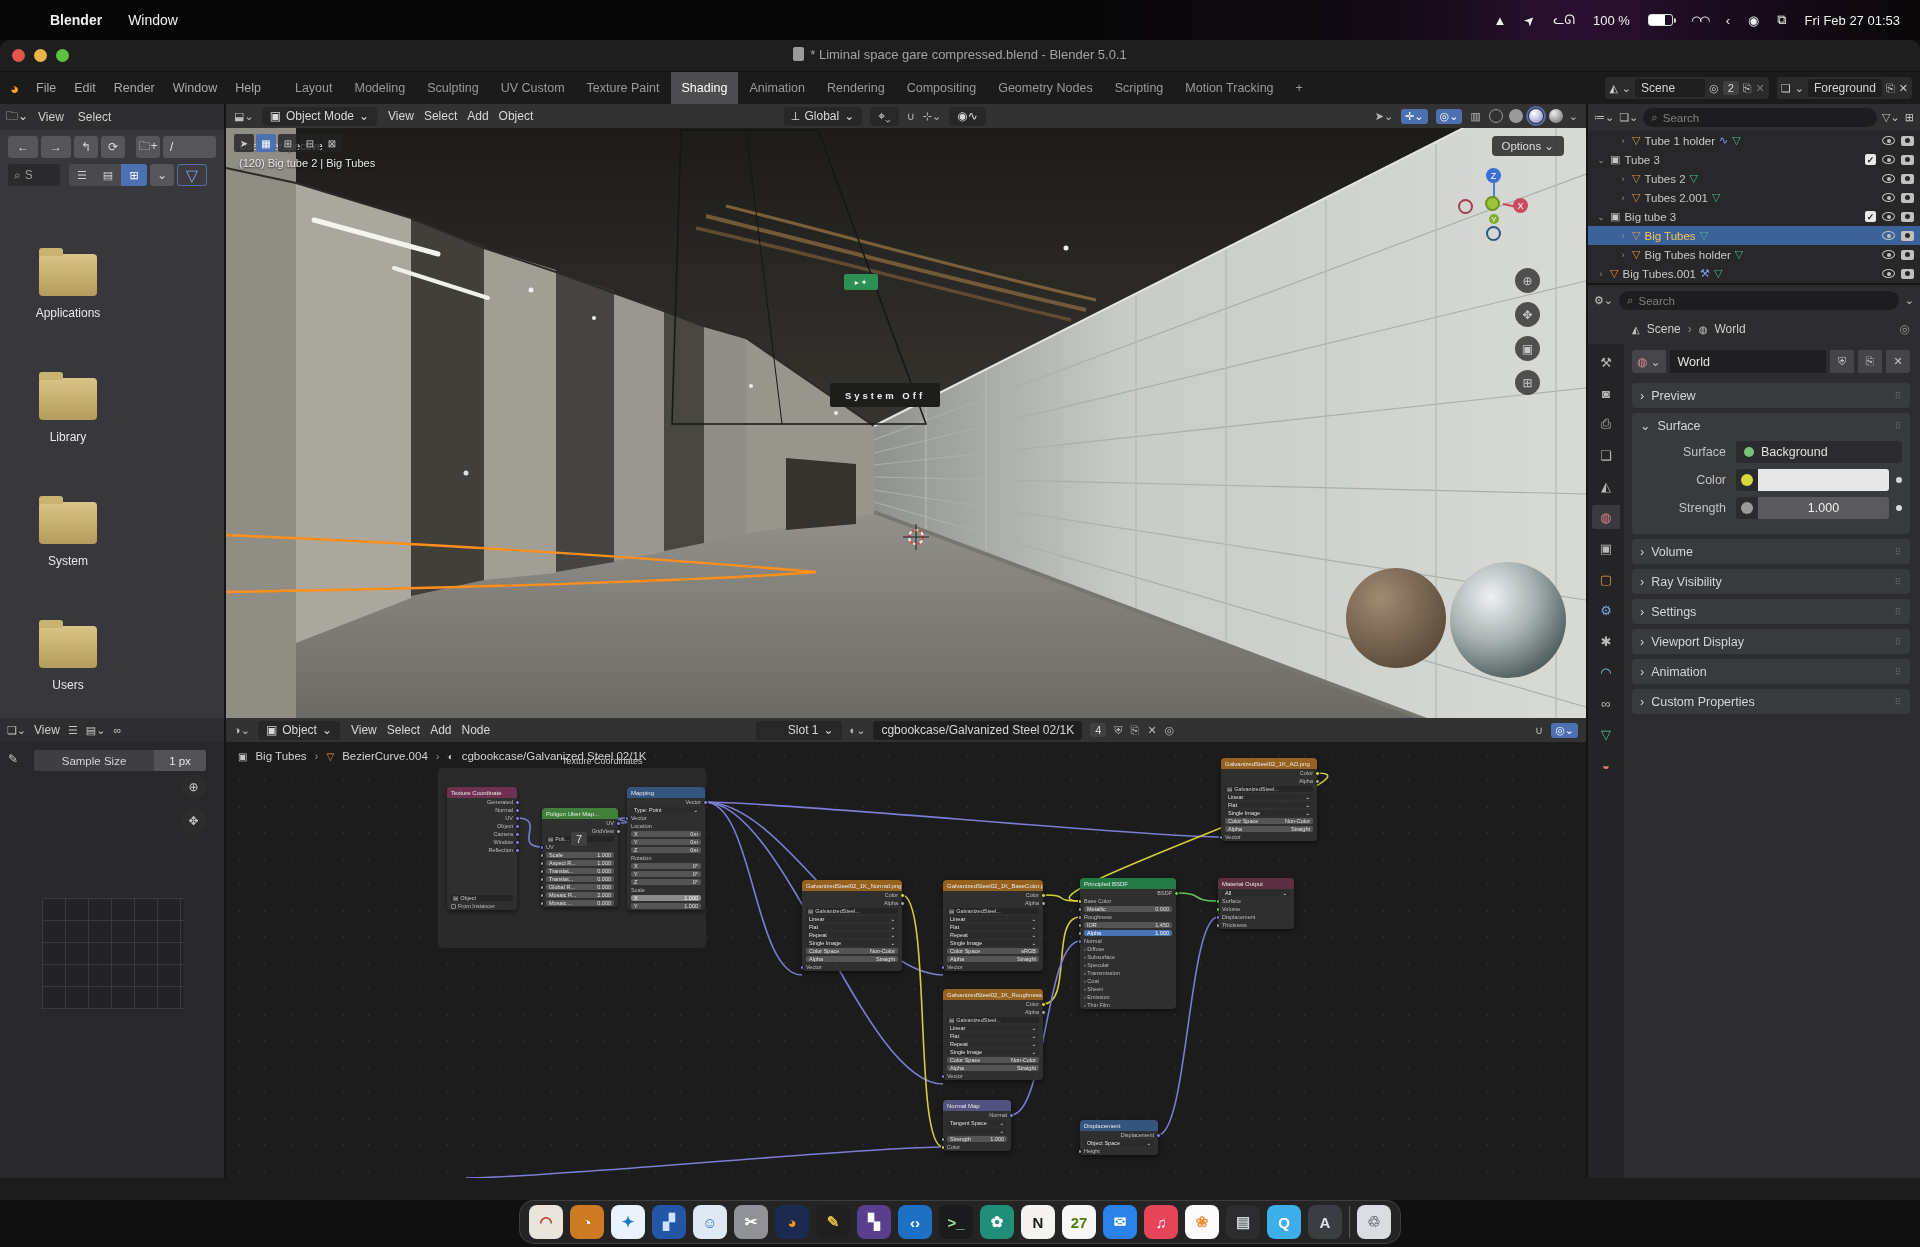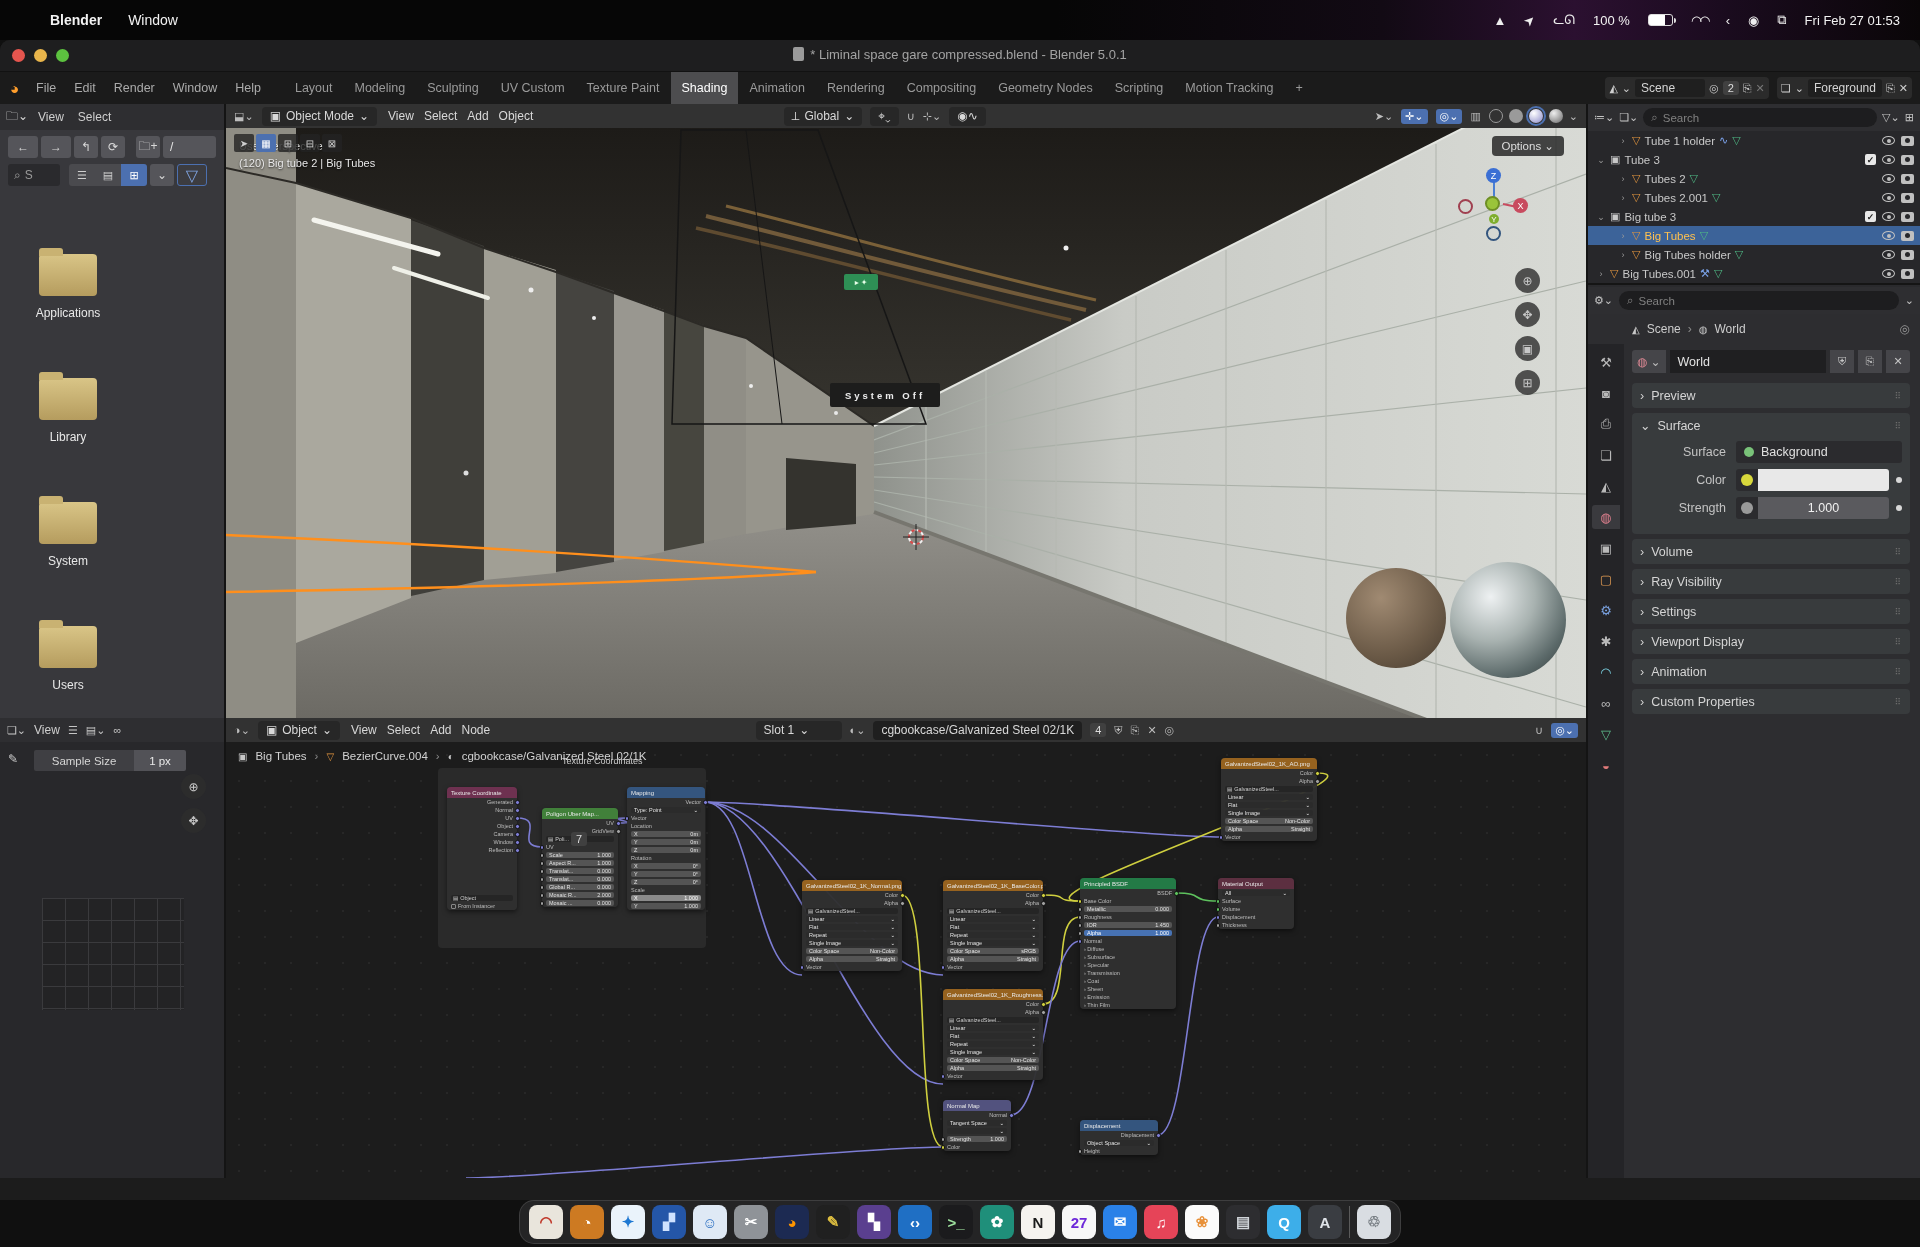--- a/index.html
+++ b/index.html
@@ -166,21 +166,21 @@
   .nref{flex:1;background:#252525;border-radius:2px;height:6.5px;display:flex;align-items:center;gap:2px;padding:0 2px;color:#cfcfcf;}
   .nchk{width:5px;height:5px;border:.6px solid #888;border-radius:1px;margin-right:2px;}
   .ncol{color:#bdbdbd;}
   #sh-tooltip{position:absolute;left:399px;top:185px;width:256px;background:#161616;border:1px solid #000;outline:1px solid #3c3c3c;border-radius:4px;z-index:9;padding:8px 11px;}
   #sh-tooltip .tl1{color:#dedede;font-size:11.5px;margin-bottom:8px;}
   #sh-tooltip .tl2,#sh-tooltip .tl3{color:#bdbdbd;font-size:10.5px;font-family:"DejaVu Sans Mono",monospace;margin-top:4px;}
 
   
   #imged{position:absolute;left:0;top:614px;width:226px;height:460px;background:#28282b;border-right:2px solid #141414;}
   .im-head{display:flex;align-items:center;gap:8px;height:24px;background:#2e2e31;padding:0 7px;font-size:12px;color:#cfcfcf;}
-  .samplebar{position:absolute;left:34px;top:32px;display:flex;height:21px;width:152px;border-radius:2px;overflow:hidden;font-size:11.5px;}
+  .samplebar{position:absolute;left:34px;top:32px;display:flex;height:21px;width:172px;border-radius:2px;overflow:hidden;font-size:11.5px;}
   .samplebar .ss-l{flex:1;background:#3f3f43;color:#d5d5d5;display:flex;align-items:center;justify-content:center;}
   .samplebar .ss-r{width:52px;background:#525257;color:#e8e8e8;display:flex;align-items:center;justify-content:center;}
   .eyedrop{position:absolute;left:8px;top:34px;color:#cfcfcf;font-size:12px;}
   .im-grid{position:absolute;left:42px;top:180px;width:142px;height:112px;background:#232325;
     background-image:linear-gradient(#3a3a3d 1px,transparent 1px),linear-gradient(90deg,#3a3a3d 1px,transparent 1px);background-size:23px 22px;}
   .im-btns{position:absolute;right:18px;top:56px;display:flex;flex-direction:column;gap:9px;}
 
   
   #statusbar{position:absolute;left:0;top:1138px;width:1920px;height:22px;background:#2a2a2b;display:flex;align-items:center;padding:0 10px;color:#a8a8a8;font-size:11.5px;}
   .mouseico{width:9px;height:13px;border:1.3px solid #a8a8a8;border-radius:4px;margin-right:7px;position:relative;}
@@ -711,21 +711,21 @@
               <span>Object</span>
               <span>⌄</span>
             </span>
           <span id="sh-menus" style="display:flex;gap:4px">
               <span class="vp-menuitem">View</span>
               <span class="vp-menuitem">Select</span>
               <span class="vp-menuitem">Add</span>
               <span class="vp-menuitem">Node</span>
             </span>
           <span style="flex:1"></span>
-          <span class="pill" style="min-width:86px;justify-content:flex-start">
+          <span class="pill" style="min-width:86px;justify-content:flex-end">
               <span>Slot 1</span>
               <span>⌄</span>
             </span>
           <span class="hico">◐⌄</span>
           <span class="pill" style="background:#1f1f1f">cgbookcase/Galvanized Steel 02/1K</span>
           <span class="badge">4</span>
           <span class="hico">⛨</span>
           <span class="hico">⎘</span>
           <span class="hico">✕</span>
           <span class="hico">◎</span>
@@ -1343,21 +1343,21 @@
       <div class="dock-item" style="background: rgb(36, 86, 168); color: rgb(207, 226, 255);">▞</div>
       <div class="dock-item" style="background: rgb(223, 233, 245); color: rgb(43, 111, 194);">☺</div>
       <div class="dock-item" style="background: rgb(143, 147, 152); color: rgb(255, 255, 255);">✂</div>
       <div class="dock-item" style="background: rgb(28, 42, 82); color: rgb(255, 149, 0);">◕</div>
       <div class="dock-item" style="background: rgb(32, 32, 32); color: rgb(224, 192, 64);">✎</div>
       <div class="dock-item" style="background: rgb(90, 63, 143); color: rgb(255, 255, 255);">▚</div>
       <div class="dock-item" style="background: rgb(31, 111, 196); color: rgb(255, 255, 255);">‹›</div>
       <div class="dock-item" style="background: rgb(27, 27, 29); color: rgb(159, 227, 159);">&gt;_</div>
       <div class="dock-item" style="background: rgb(31, 143, 122); color: rgb(255, 255, 255);">✿</div>
       <div class="dock-item" style="background: rgb(245, 243, 239); color: rgb(26, 26, 26);">N</div>
-      <div class="dock-item" style="background: rgb(247, 247, 247); color: #6d28d9;">27</div>
+      <div class="dock-item" style="background: rgb(247, 247, 247); color: #4d7c0f;">27</div>
       <div class="dock-item" style="background: rgb(42, 129, 232); color: rgb(255, 255, 255);">✉</div>
       <div class="dock-item" style="background: rgb(230, 68, 88); color: rgb(255, 255, 255);">♫</div>
       <div class="dock-item" style="background: rgb(251, 251, 251); color: rgb(232, 145, 58);">❀</div>
       <div class="dock-item" style="background: rgb(45, 45, 48); color: rgb(207, 211, 216);">▤</div>
       <div class="dock-item" style="background: rgb(61, 174, 233); color: rgb(255, 255, 255);">Q</div>
       <div class="dock-item" style="background: rgb(58, 61, 66); color: rgb(223, 227, 232);">A</div>
       <span class="dock-sep"></span>
       <div class="dock-item" style="background: rgb(217, 221, 226); color: rgb(122, 128, 134);">♲</div>
     </div>
 </div>

